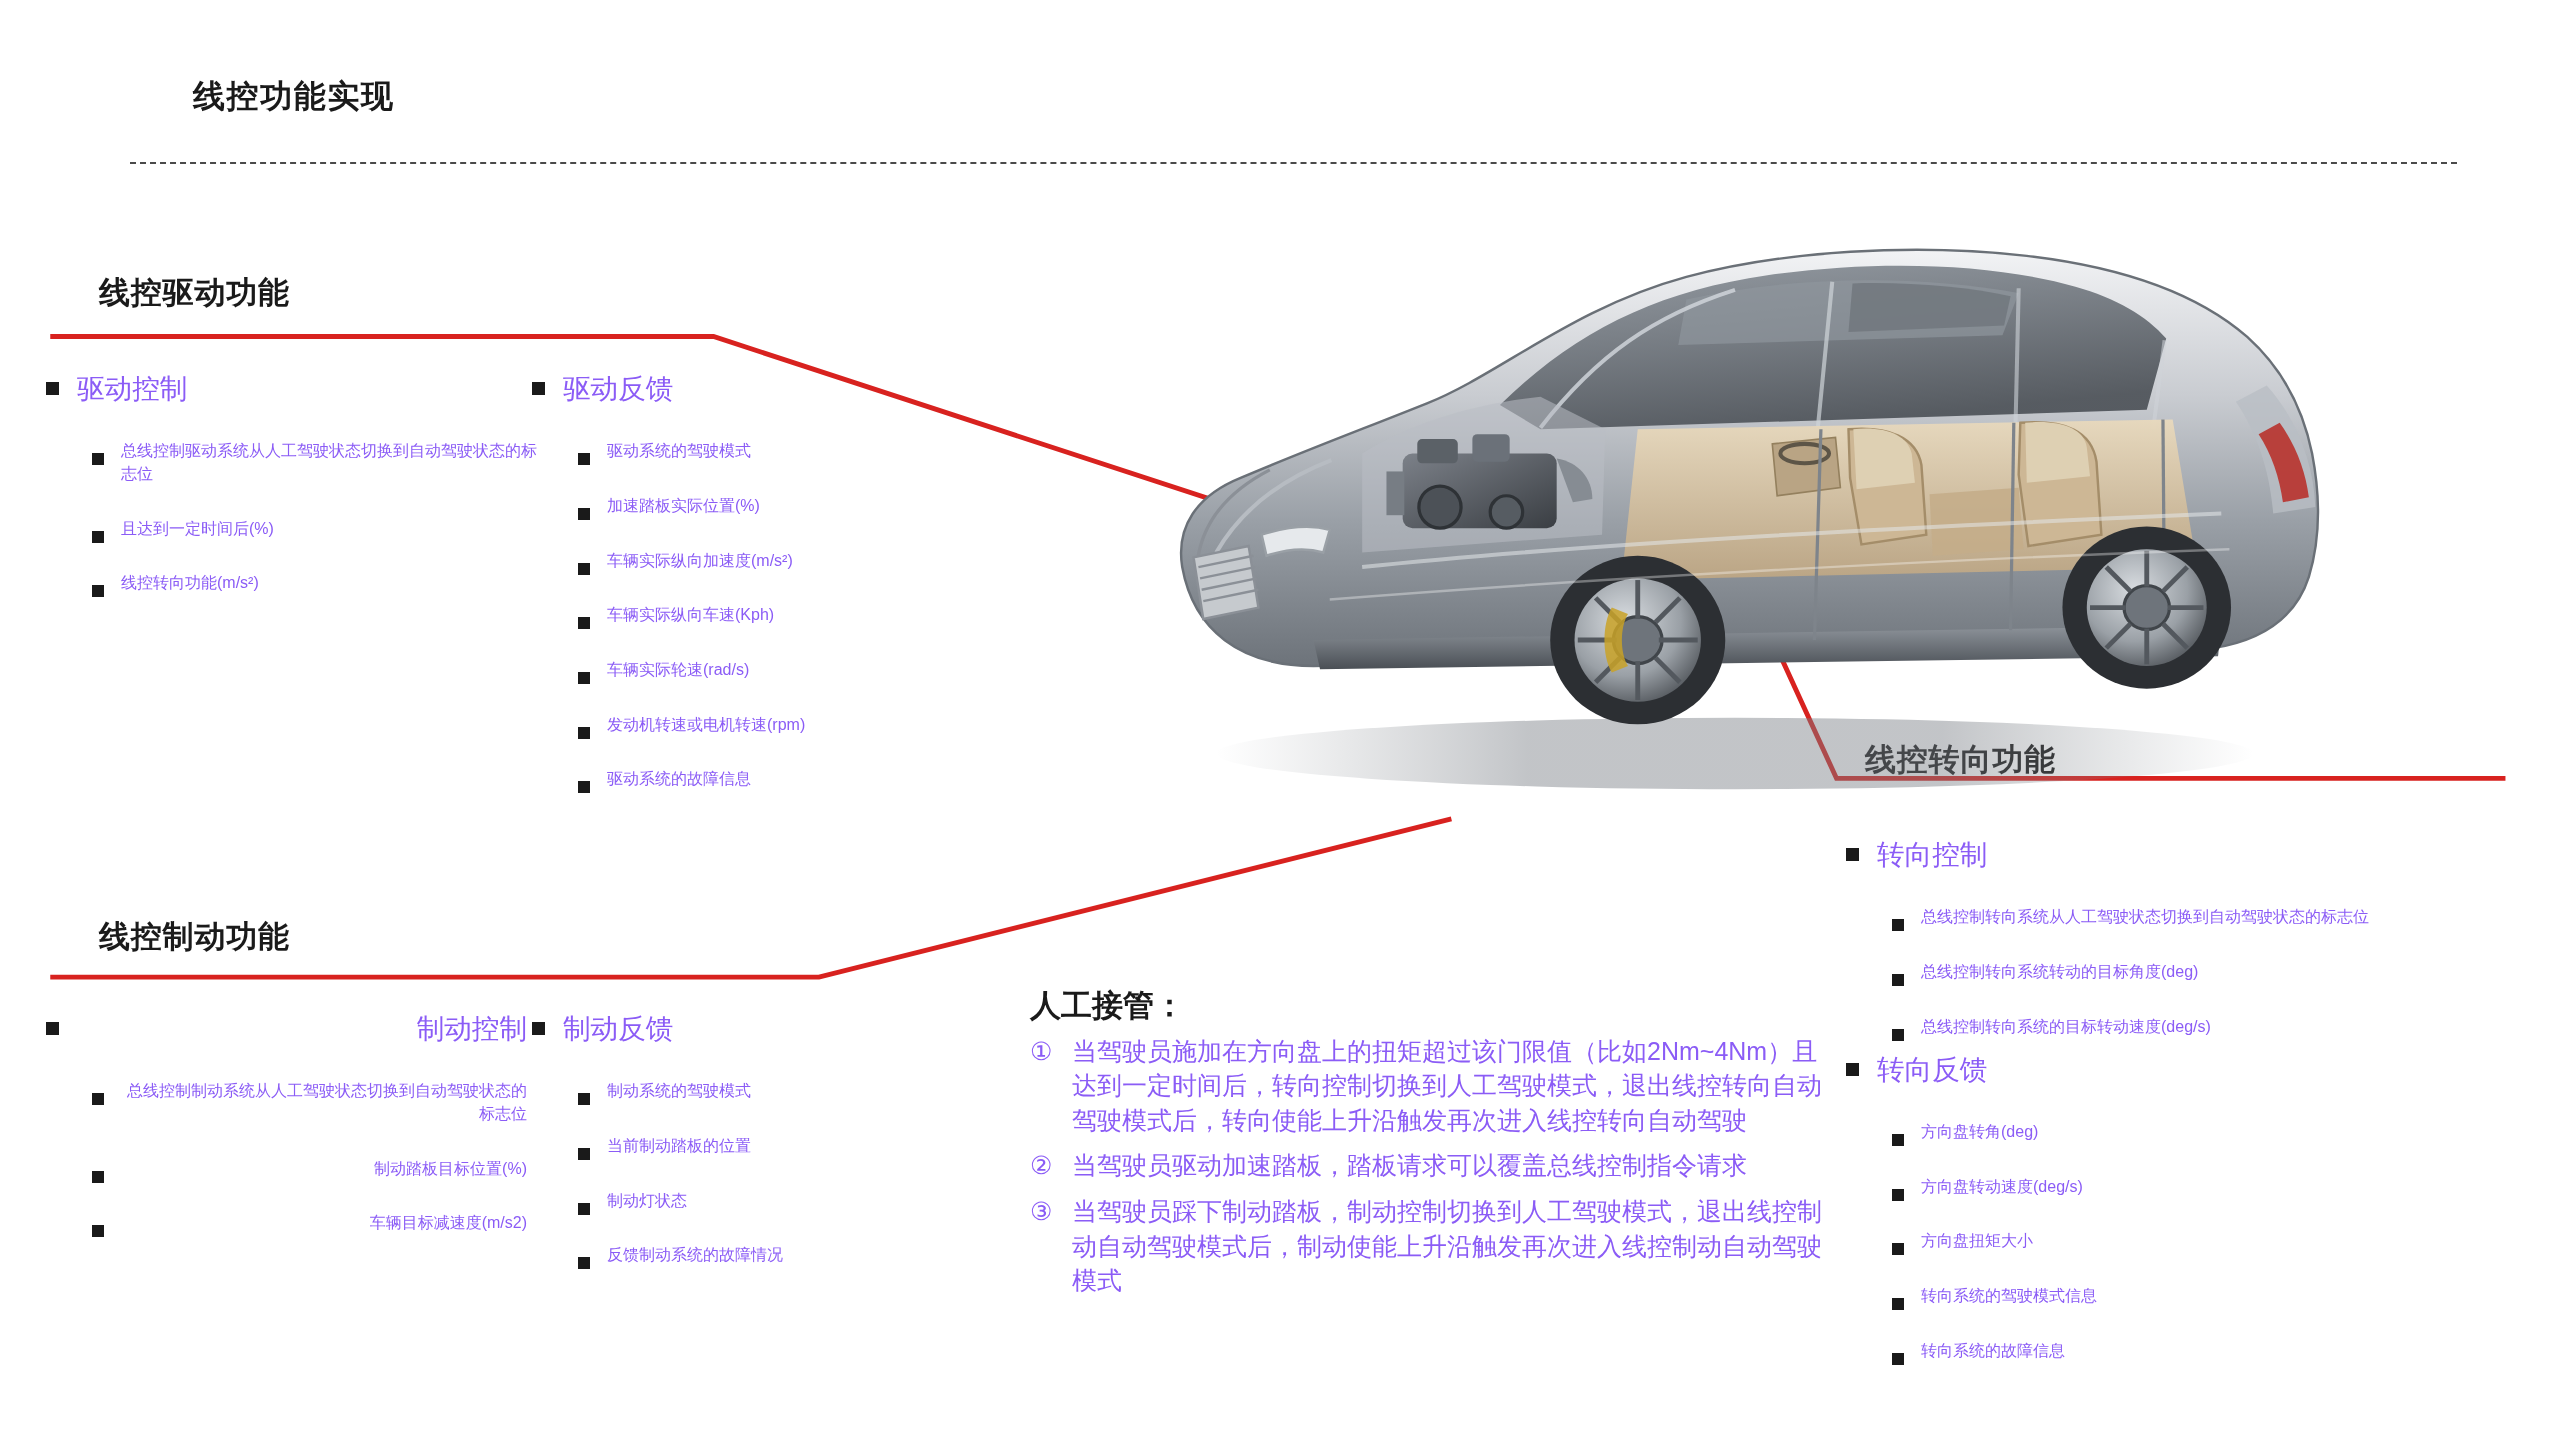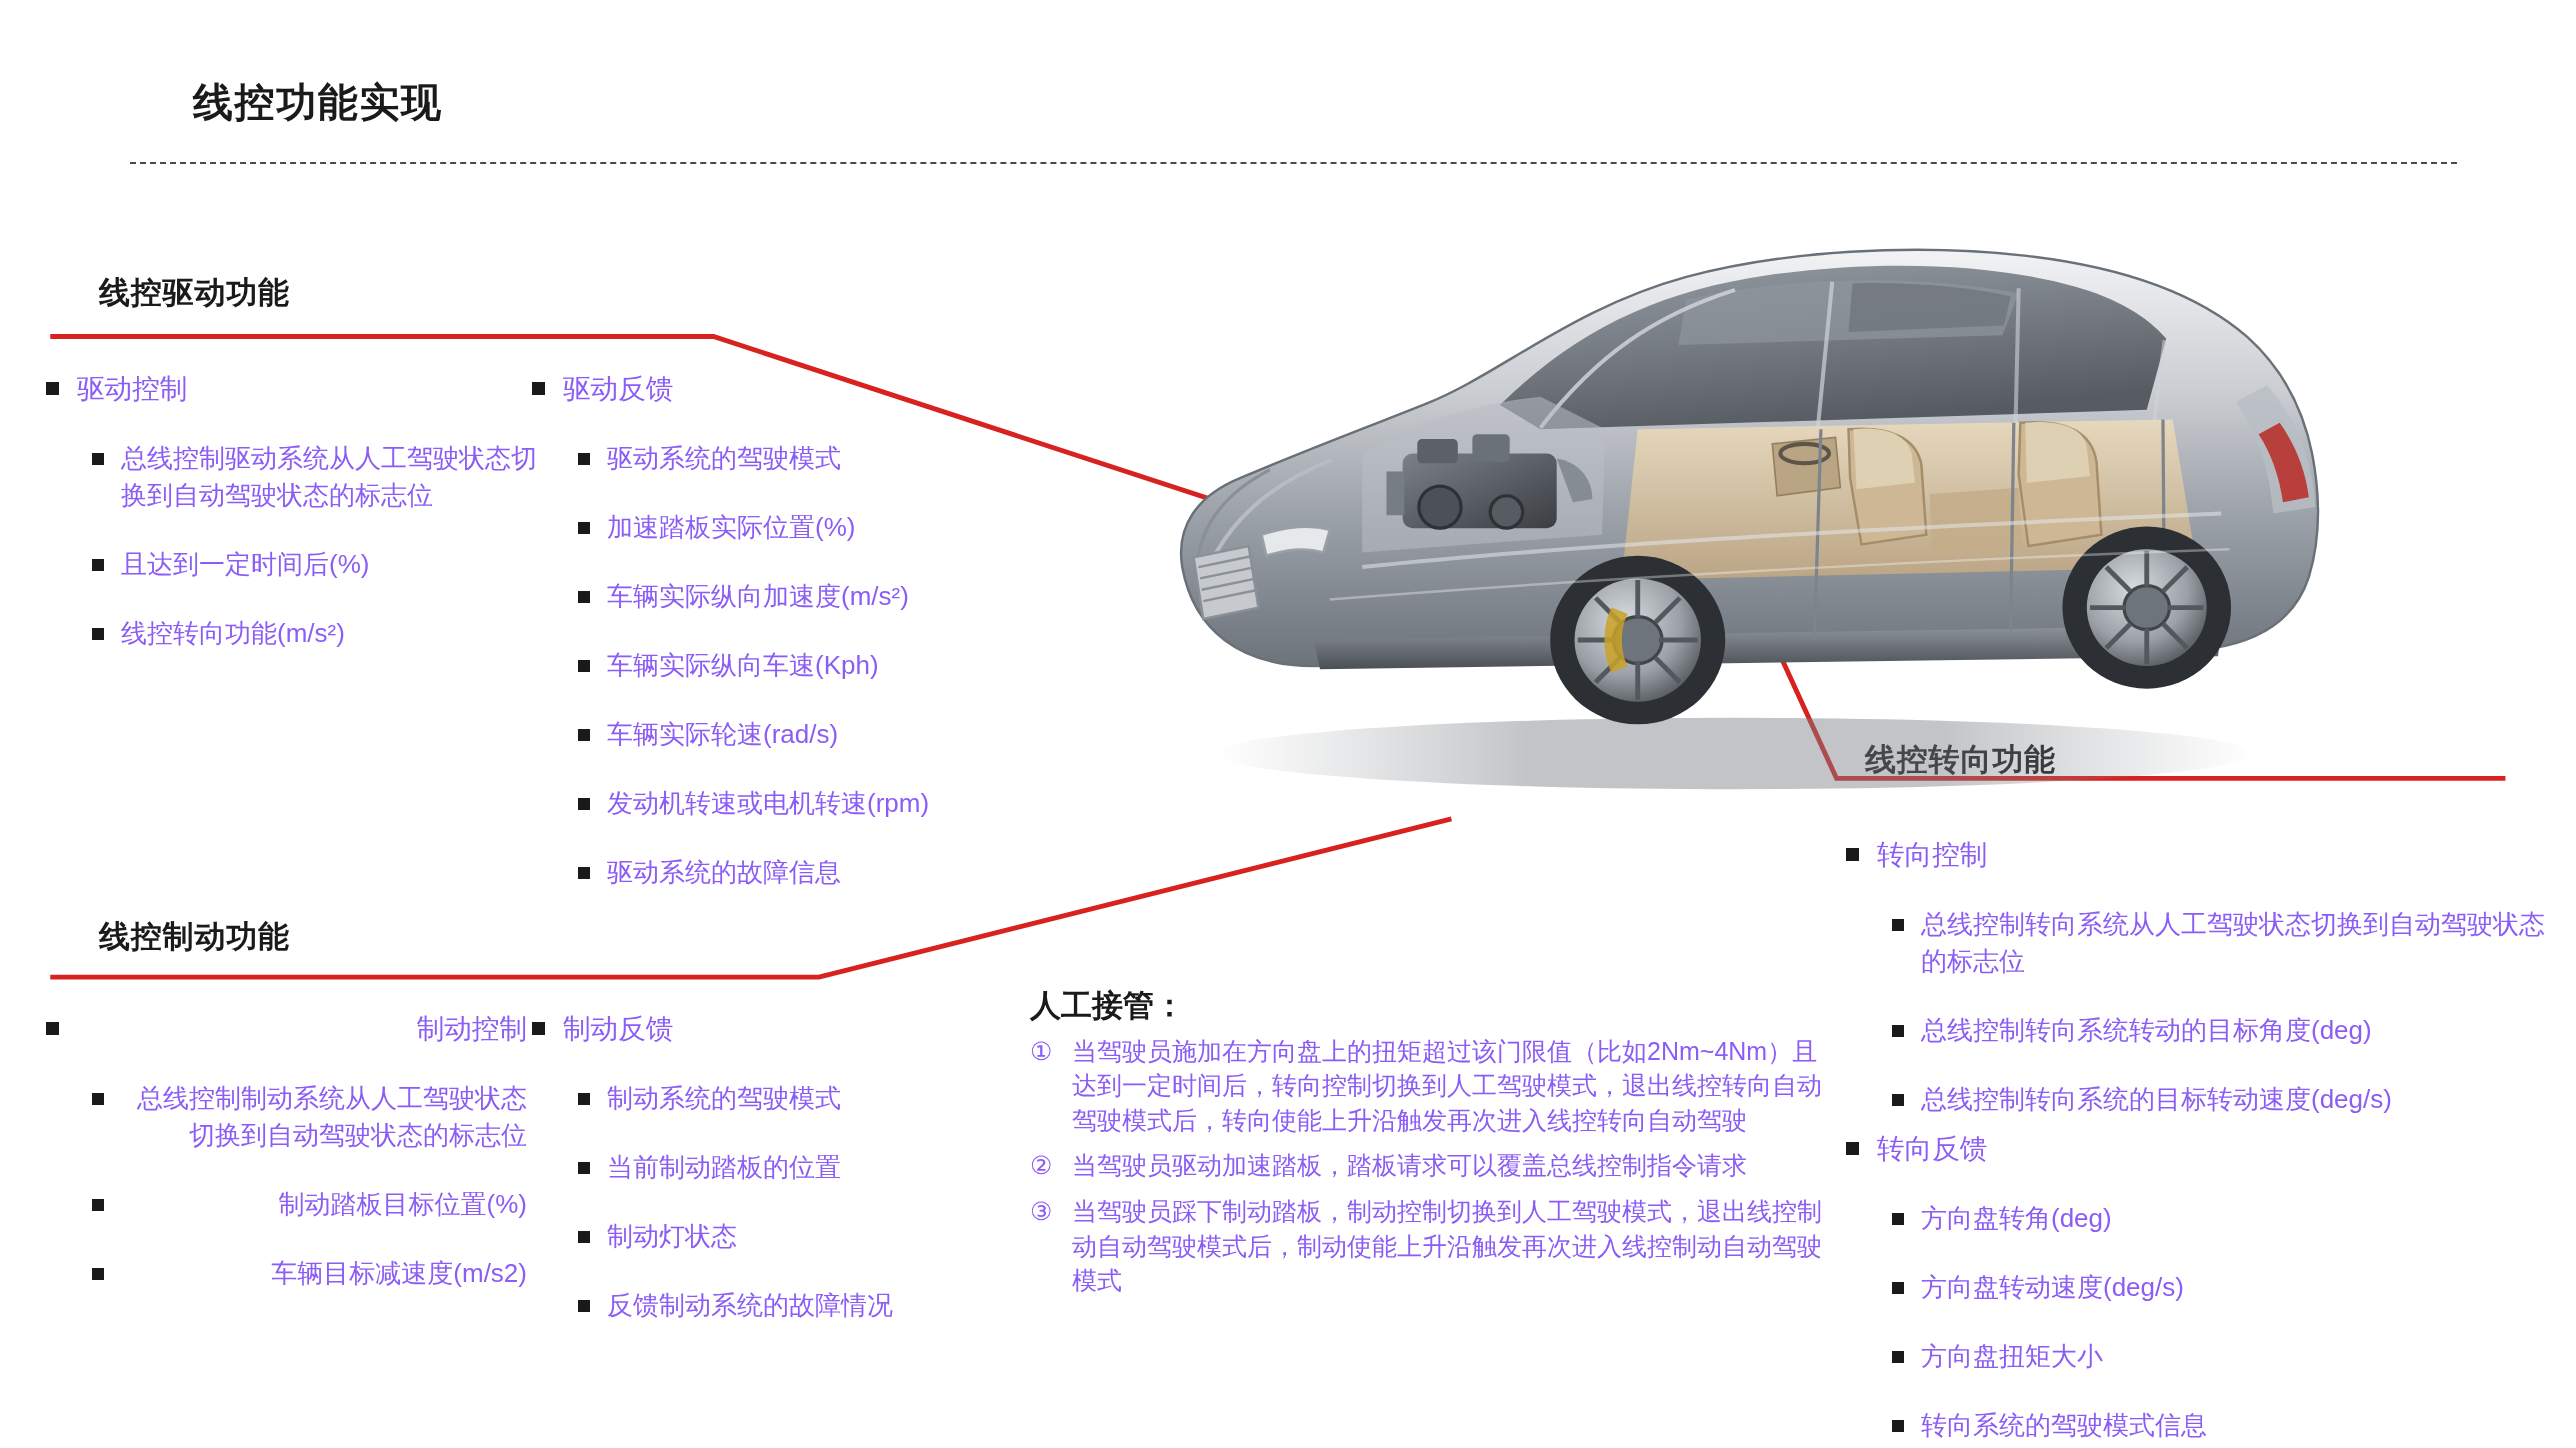--- a/index.html
+++ b/index.html
@@ -14,21 +14,21 @@
     font-family: "Liberation Sans", sans-serif;
     color: #1a1a1a;
     overflow: hidden;
   }
 
   
   .page-title {
     position: absolute;
     left: 193px;
     top: 75px;
-    font-size: 40px;
+    font-size: 32px;
     font-weight: 700;
     letter-spacing: 1.6px;
     color: #1a1a1a;
   }
   .title-rule {
     position: absolute;
     left: 130px;
     top: 162px;
     width: 2327px;
     height: 0;
@@ -69,21 +69,21 @@
 
   li {
     position: relative;
     padding-left: 36px;
     margin-bottom: 13px;
     font-size: 27px;
     line-height: 1.42;
     color: #8b5cf6;
   }
   li.l1 { font-size: 27.6px; }
-  li.l2 { font-size: 26px; margin-top: 32px; }
+  li.l2 { font-size: 16px; margin-top: 32px; }
 
   li::before {
     content: "";
     position: absolute;
     left: 4.9px;
     top: 13px;
     width: 13px;
     height: 13px;
     background: #1a1a1a;
   }

